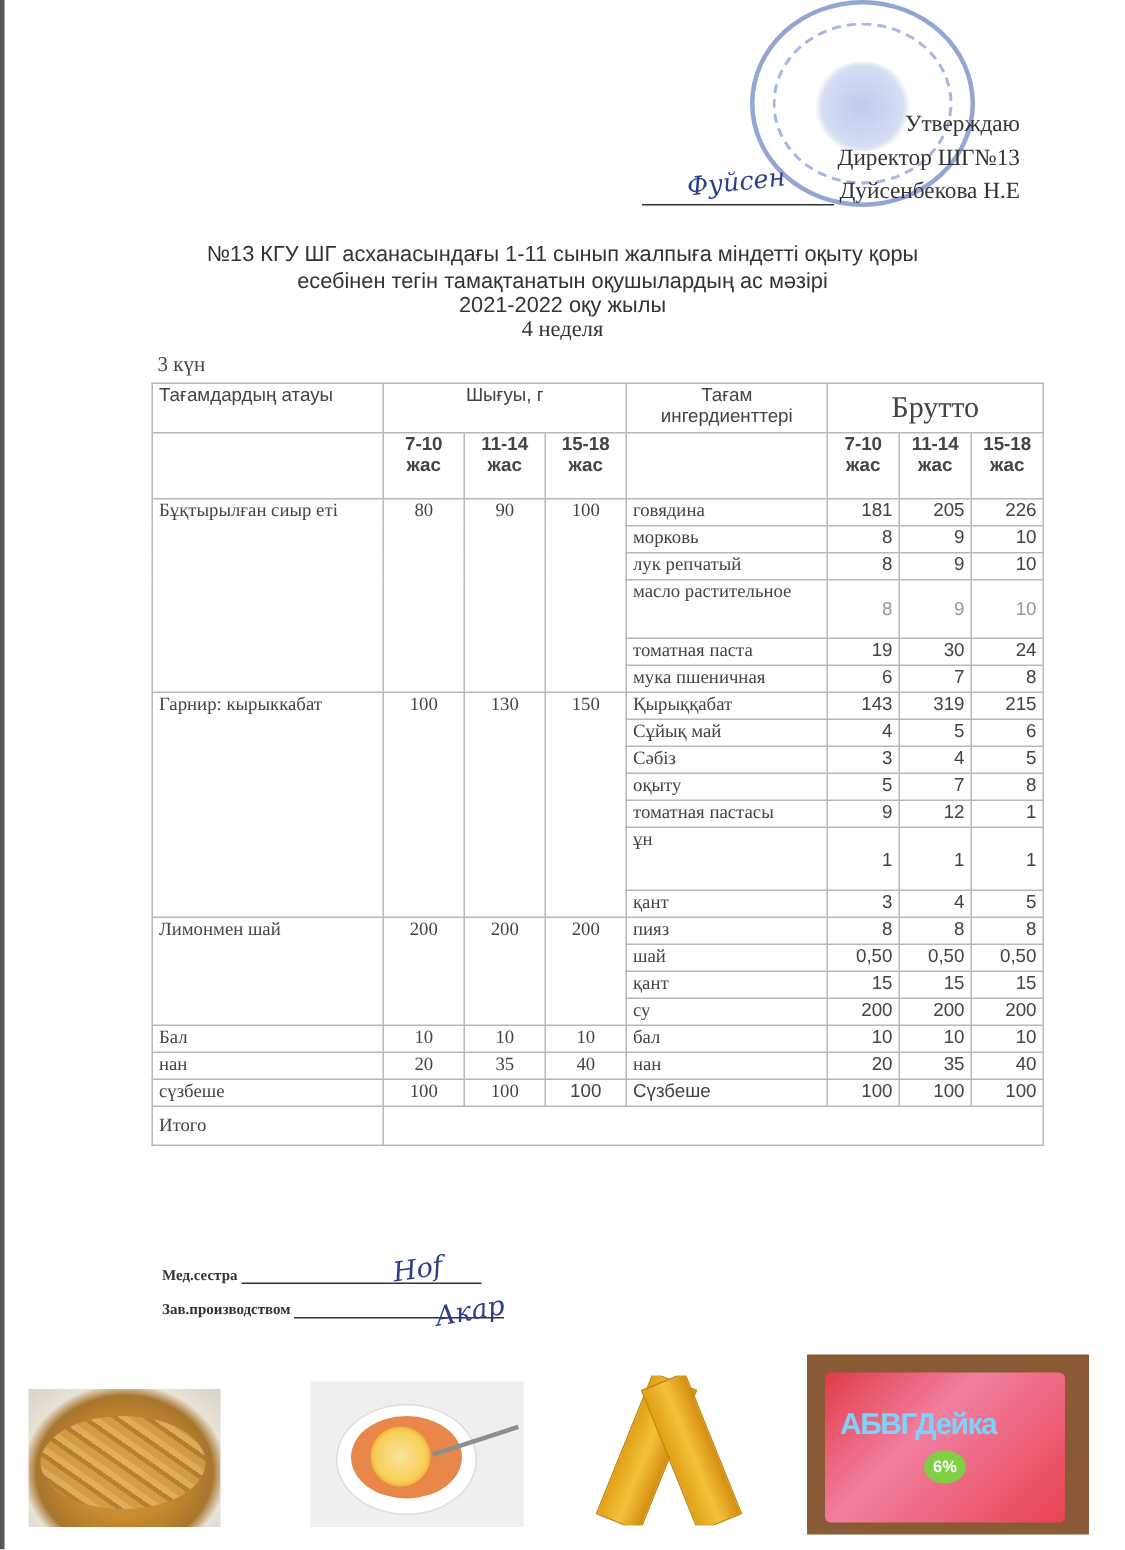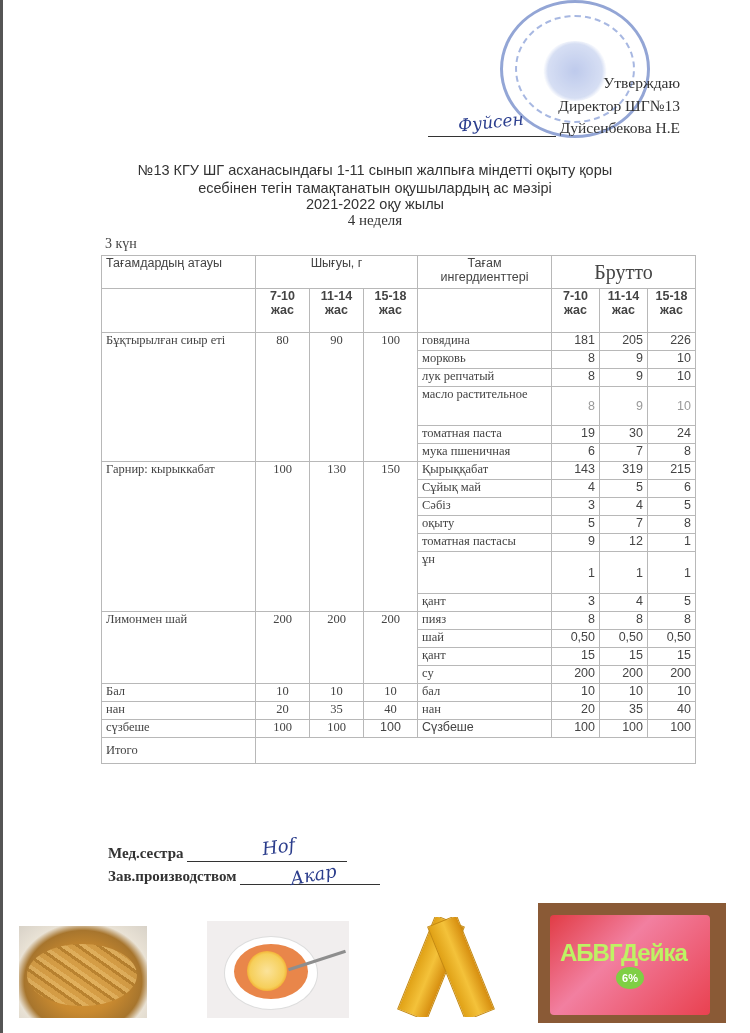--- a/index.html
+++ b/index.html
@@ -24,40 +24,40 @@
   table.menu td { border:1px solid #b8b8b8; padding:0 4px; vertical-align:top; color:#444; }
   .sans { font-family:"Liberation Sans", sans-serif; }
   .serif { font-family:"Liberation Serif", serif; }
   .hdr td { color:#333; }
   .c-name { width:145px; }
   .c-age { width:45px; text-align:center; }
   .c-ing { width:125px; }
   .c-br { width:39px; text-align:right; }
   .center { text-align:center; }
   .faint { color:#999 !important; }
-  .signs { position:absolute; left:108px; font-size:15px; font-weight:bold; color:#333; }
+  .signs { position:absolute; left:108px; font-size:10px; font-weight:bold; color:#333; }
   .signs.s1 { top:845px; }
   .signs.s2 { top:868px; }
   .signs .uline { display:inline-block; border-bottom:1px solid #333; vertical-align:bottom; }
   .sigscribble { position:absolute; font-family:"DejaVu Serif", serif; font-style:italic; color:#2b3d8c; font-size:18px; }
   .img { position:absolute; overflow:hidden; }
   .img-cabbage { left:19px; top:926px; width:128px; height:92px; background:radial-gradient(ellipse at 50% 60%, #d99a3a 0%, #c98a30 40%, #a7752d 65%, #e9e2d5 75%, #d8d2c8 100%); }
   .img-cabbage::before { content:""; position:absolute; left:8px; top:18px; width:110px; height:62px; border-radius:50%; background:repeating-linear-gradient(35deg,#d6a04a 0 5px,#b37e2e 5px 8px,#e4b665 8px 12px); opacity:0.8; }
   .img-tea { left:207px; top:921px; width:142px; height:97px; background:#f1eeee; }
   .img-tea .cup { position:absolute; left:18px; top:16px; width:92px; height:72px; border-radius:50%; background:#fff; box-shadow:0 0 0 1px #ddd; }
   .img-tea .liquid { position:absolute; left:27px; top:23px; width:74px; height:55px; border-radius:50%; background:#e9864a; }
   .img-tea .lemon { position:absolute; left:40px; top:30px; width:40px; height:40px; border-radius:50%; background:radial-gradient(circle,#fbe39a 0%,#f6cf5a 60%,#f2a72a 75%,#ffe9a8 80%); }
   .img-tea .spoon { position:absolute; left:80px; top:38px; width:60px; height:3px; background:#8e8e8e; transform:rotate(-18deg); }
   .img-honey { left:385px; top:917px; width:120px; height:100px; }
   .img-honey .stick { position:absolute; width:30px; height:100px; background:linear-gradient(90deg,#e0a116,#f4c23a,#d68d0f); border:1px solid #c58a12; }
   .img-honey .st1 { left:30px; top:0px; transform:rotate(22deg); }
   .img-honey .st2 { left:60px; top:0px; transform:rotate(-22deg); }
   .img-curd { left:538px; top:903px; width:188px; height:120px; background:#8a5a36; }
   .img-curd .pack { position:absolute; left:12px; top:12px; width:160px; height:100px; background:linear-gradient(135deg,#e13c45,#f27fa0 40%,#e94150); border-radius:4px; }
-  .img-curd .brand { position:absolute; left:22px; top:36px; font-family:"Liberation Sans", sans-serif; font-weight:bold; font-size:24px; color:#bef264; letter-spacing:-1px;text-align:center; }
+  .img-curd .brand { position:absolute; left:22px; top:36px; font-family:"Liberation Sans", sans-serif; font-weight:bold; font-size:20px; color:#7dd3fc; letter-spacing:-1px;text-align:center; }
   .img-curd .pct { position:absolute; left:78px; top:64px; width:28px; height:22px; border-radius:50%; background:#7fcf44; color:#fff; font-family:"Liberation Sans", sans-serif; font-size:11px; text-align:center; line-height:22px; font-weight:bold; }
 </style>
 </head>
 <body>
 
 <div class="page-edge"></div>
 
 <div class="stamp"></div>
 
 <div class="approve">

